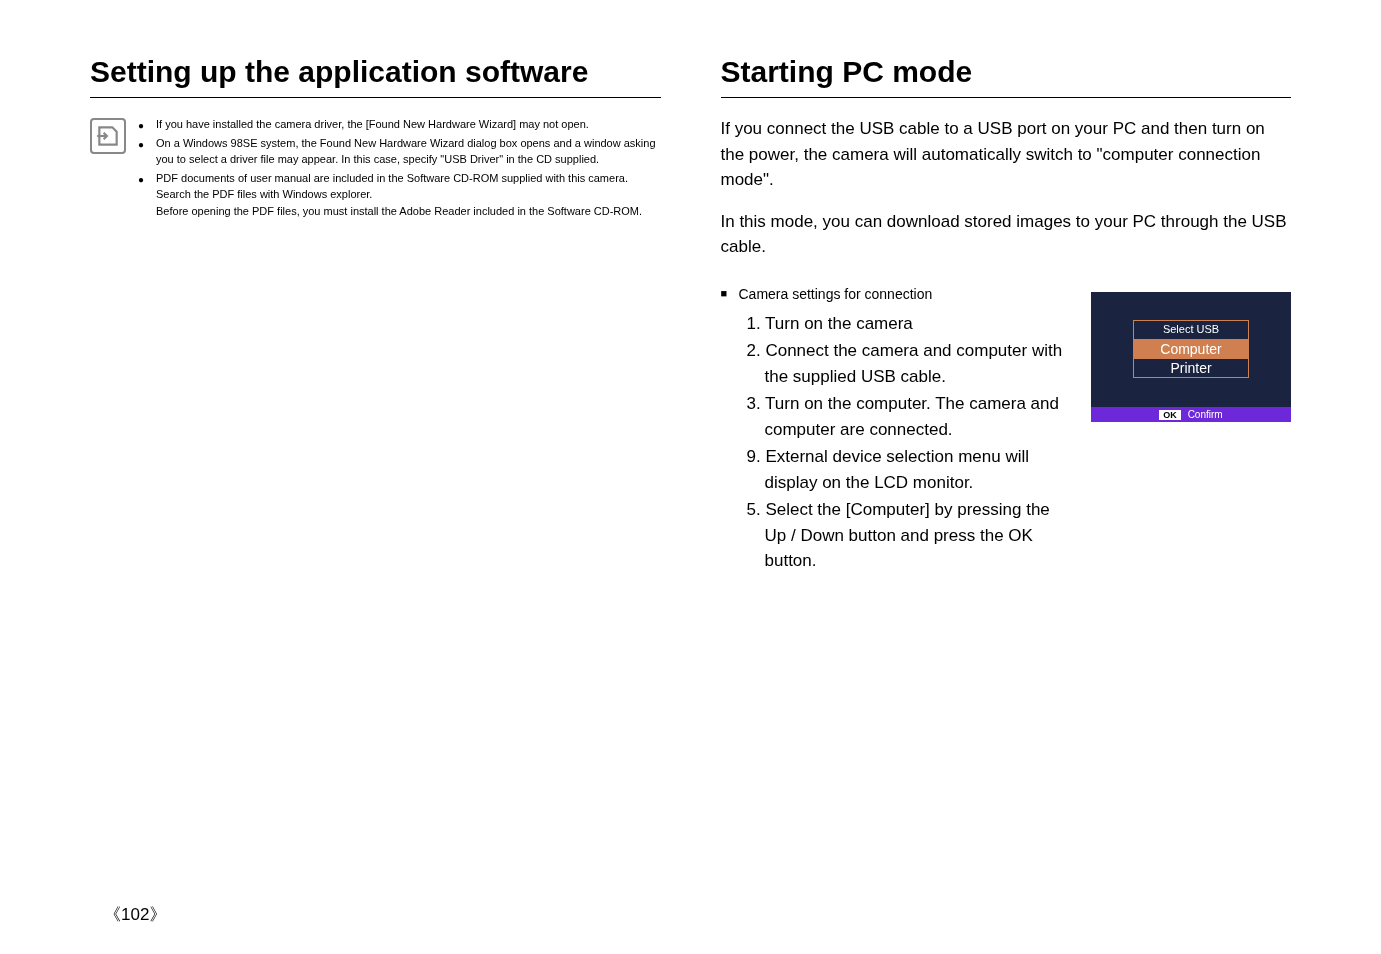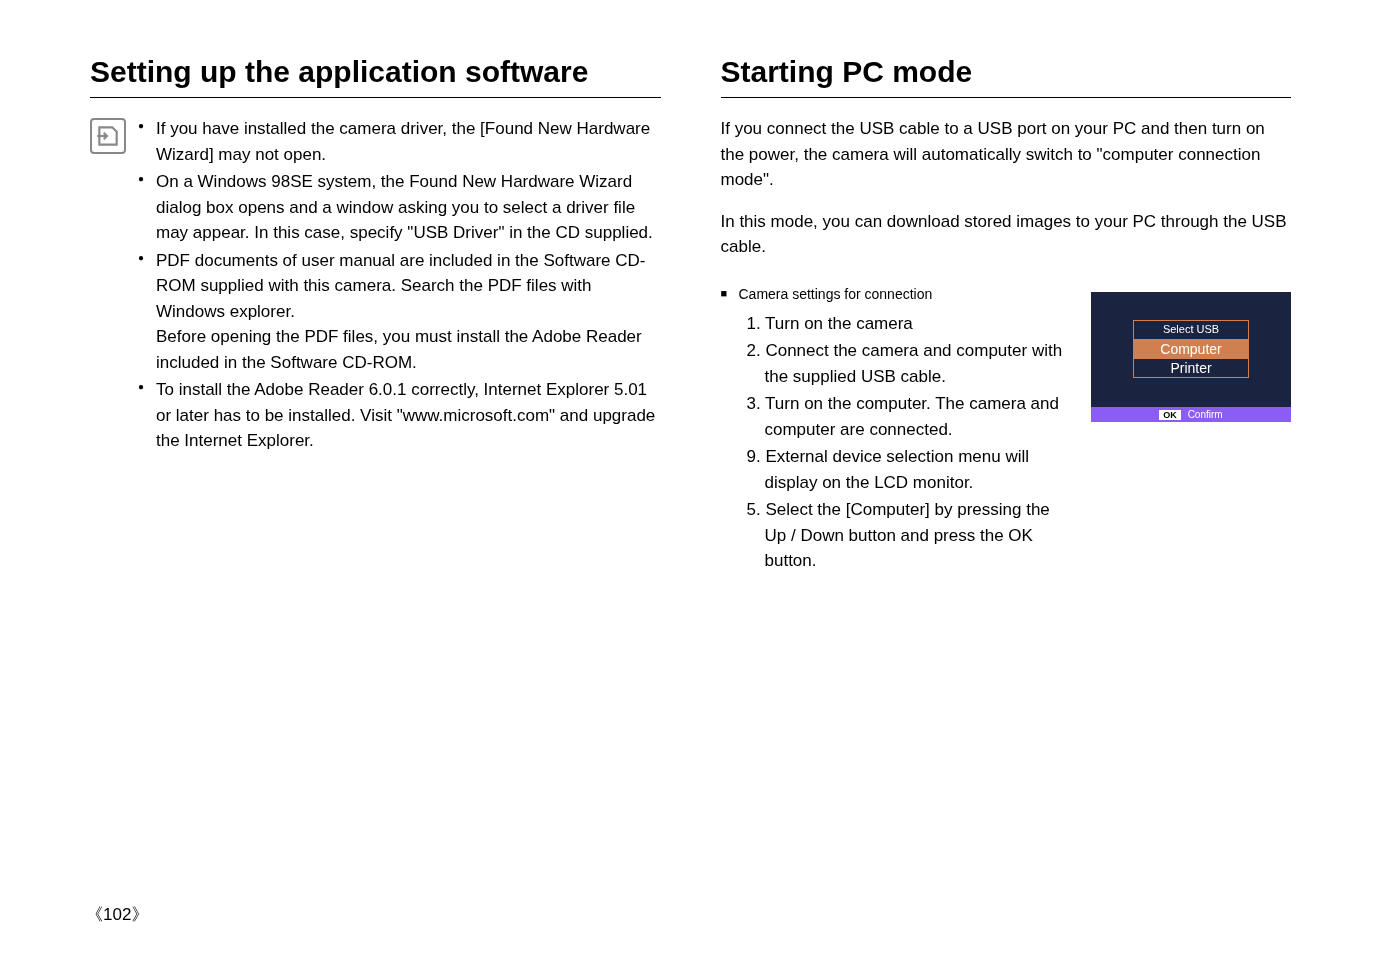--- a/index.html
+++ b/index.html
@@ -49,21 +49,21 @@
       align-items: center;
       justify-content: center;
       margin-top: 2px;
     }
     .note-icon svg {
       width: 26px;
       height: 26px;
     }
     .bullet-list {
       list-style: none;
-      font-size: 17px;
+      font-size: 11px;
       line-height: 1.5;
     }
     .bullet-list li {
       position: relative;
       padding-left: 18px;
       margin-bottom: 2px;
     }
     .bullet-list li::before {
       content: "●";
       position: absolute;
@@ -140,37 +140,37 @@
       border-top: 1px solid #d08050;
       padding: 1px 0;
       font-size: 14px;
     }
     .lcd-option.selected {
       background: #d08050;
       color: #ffffff;
     }
     .lcd-bottom-bar {
       width: 100%;
-      background: #8b5cf6;
+      background: #6d28d9;
       text-align: center;
       padding: 2px 0;
       font-size: 10px;
     }
     .lcd-ok-label {
       background: #ffffff;
       color: #000000;
       padding: 0 4px;
       font-weight: bold;
       margin-right: 4px;
       font-size: 9px;
     }
     .page-number {
       position: absolute;
       bottom: 28px;
-      left: 86px;
+      left: 104px;
       font-size: 17px;
     }
     .angle-bracket {
       font-family: Arial, sans-serif;
     }
   </style>
 </head>
 <body>
 
 <div class="page-container">
@@ -190,23 +190,20 @@
         <li>
           <span>If you have installed the camera driver, the [Found New Hardware Wizard] may not open.</span>
         </li>
         <li>
           <span>On a Windows 98SE system, the Found New Hardware Wizard dialog box opens and a window asking you to select a driver file may appear. In this case, specify "USB Driver" in the CD supplied.</span>
         </li>
         <li>
           <span>PDF documents of user manual are included in the Software CD-ROM supplied with this camera. Search the PDF files with Windows explorer.</span>
           <span class="sub-text">Before opening the PDF files, you must install the Adobe Reader included in the Software CD-ROM.</span>
         </li>
-        <li>
-          <span>To install the Adobe Reader 6.0.1 correctly, Internet Explorer 5.01 or later has to be installed. Visit "www.microsoft.com" and upgrade the Internet Explorer.</span>
-        </li>
       </ul>
     </div>
   </div>
 
   <div class="right-column">
     <h1 class="section-title">Starting PC mode</h1>
 
     <p class="intro-paragraph">If you connect the USB cable to a USB port on your PC and then turn on the power, the camera will automatically switch to "computer connection mode".</p>
     <p class="intro-paragraph">In this mode, you can download stored images to your PC through the USB cable.</p>
 

